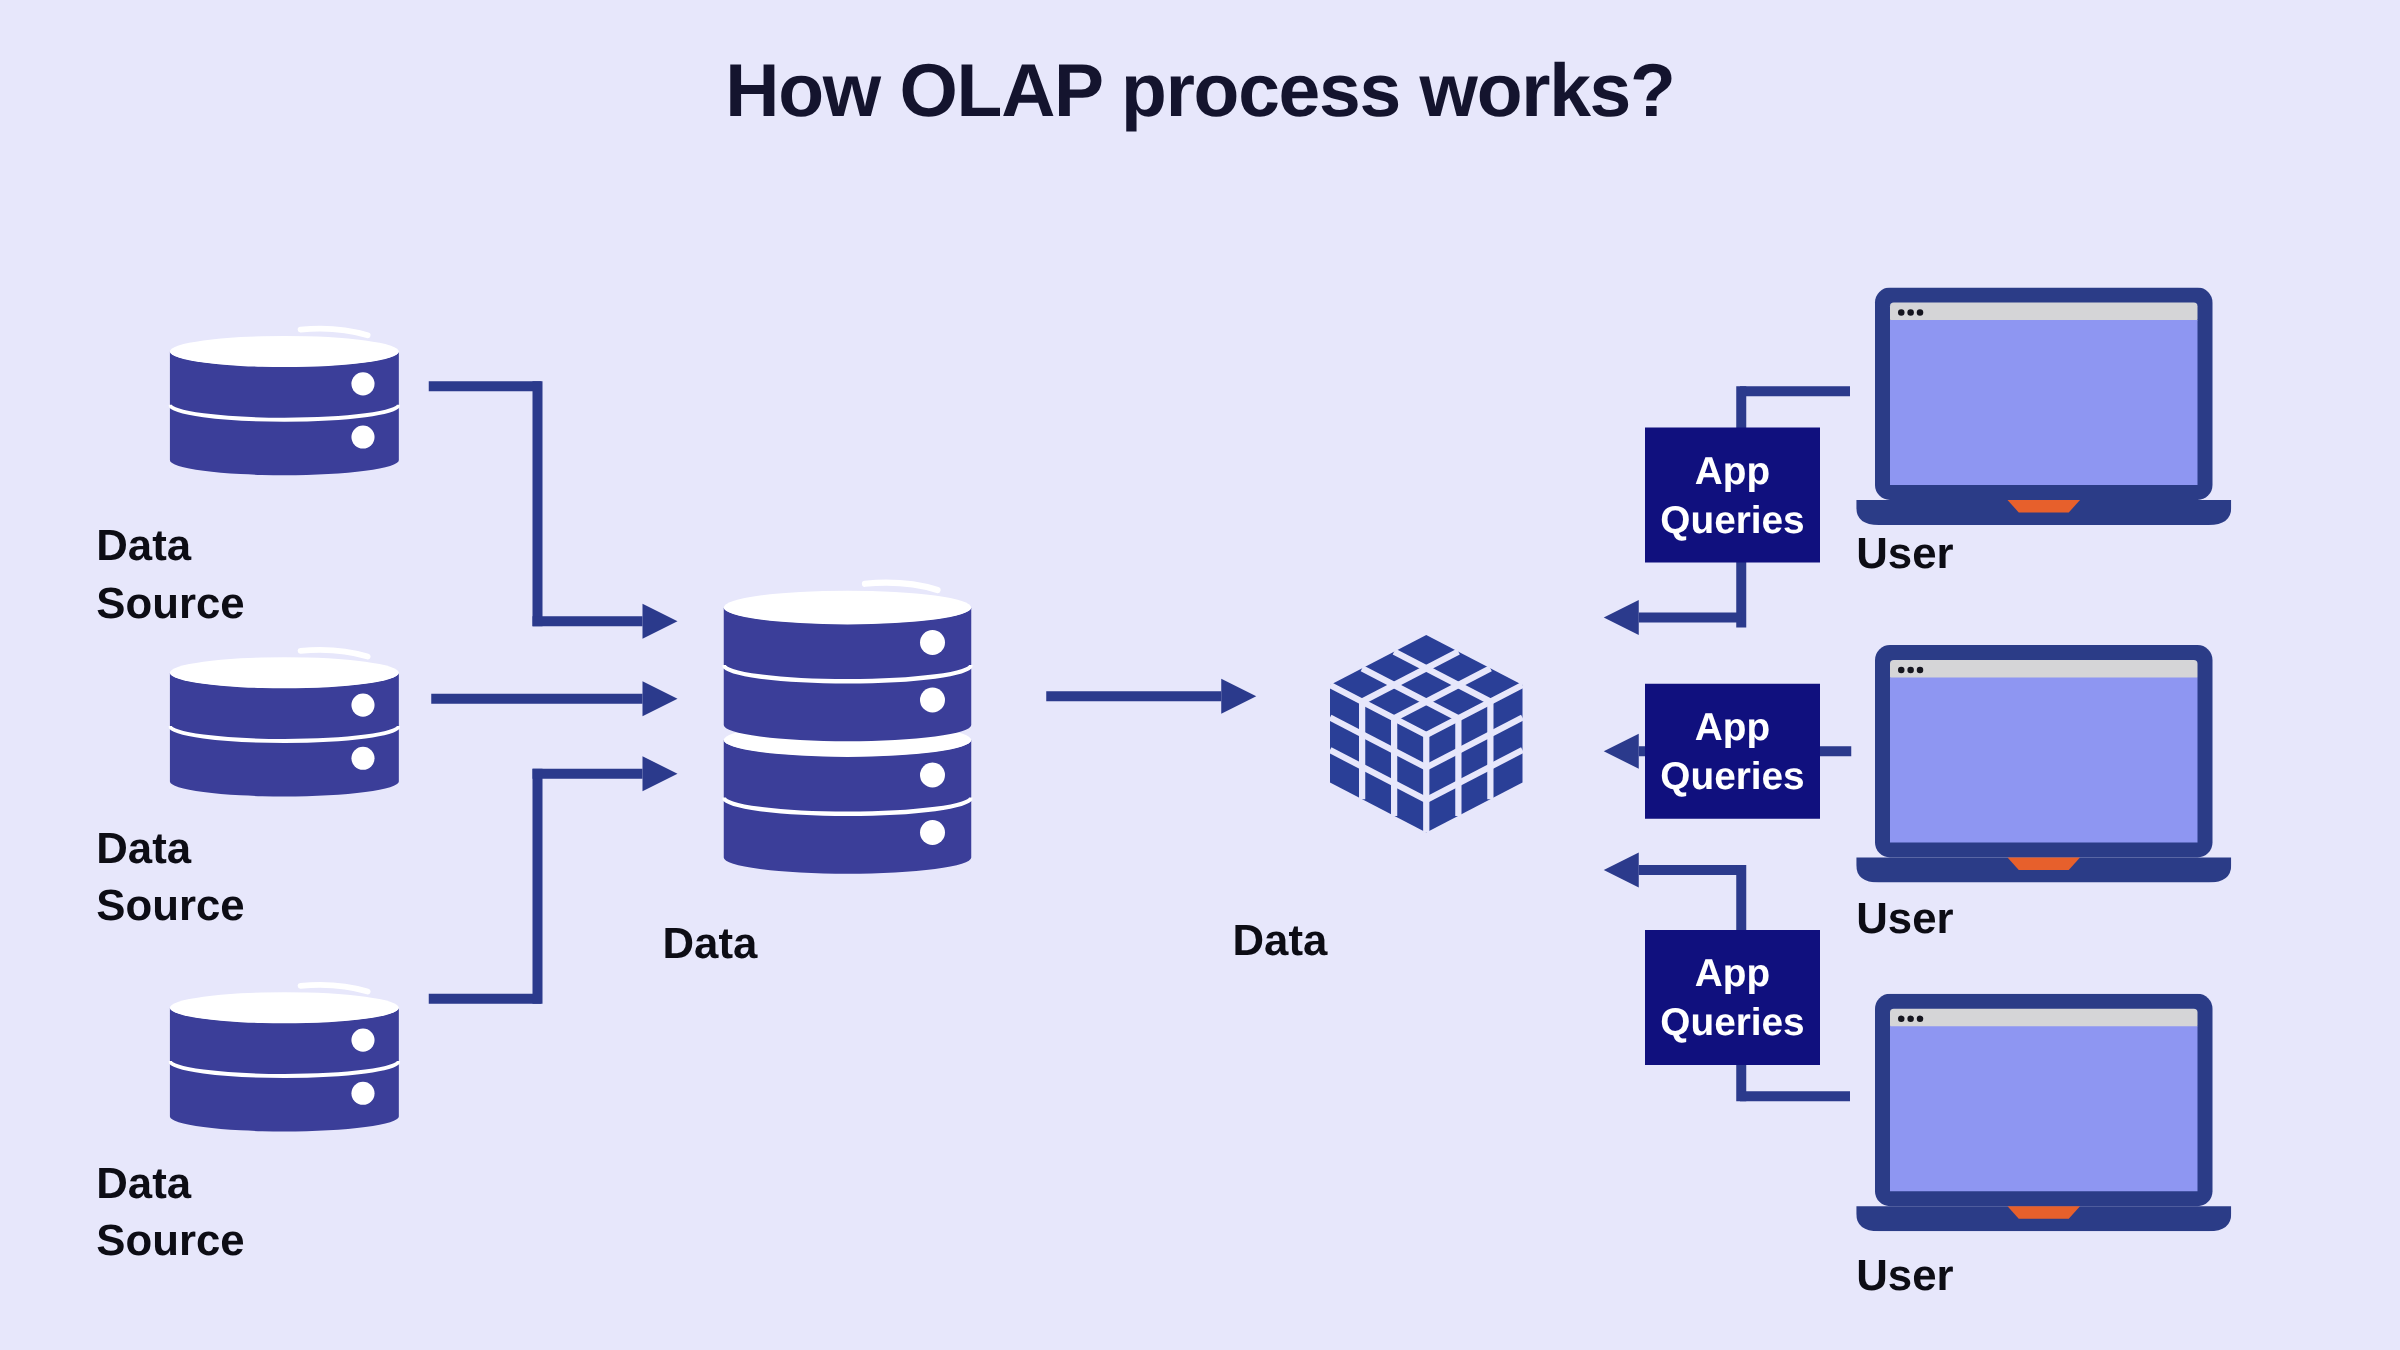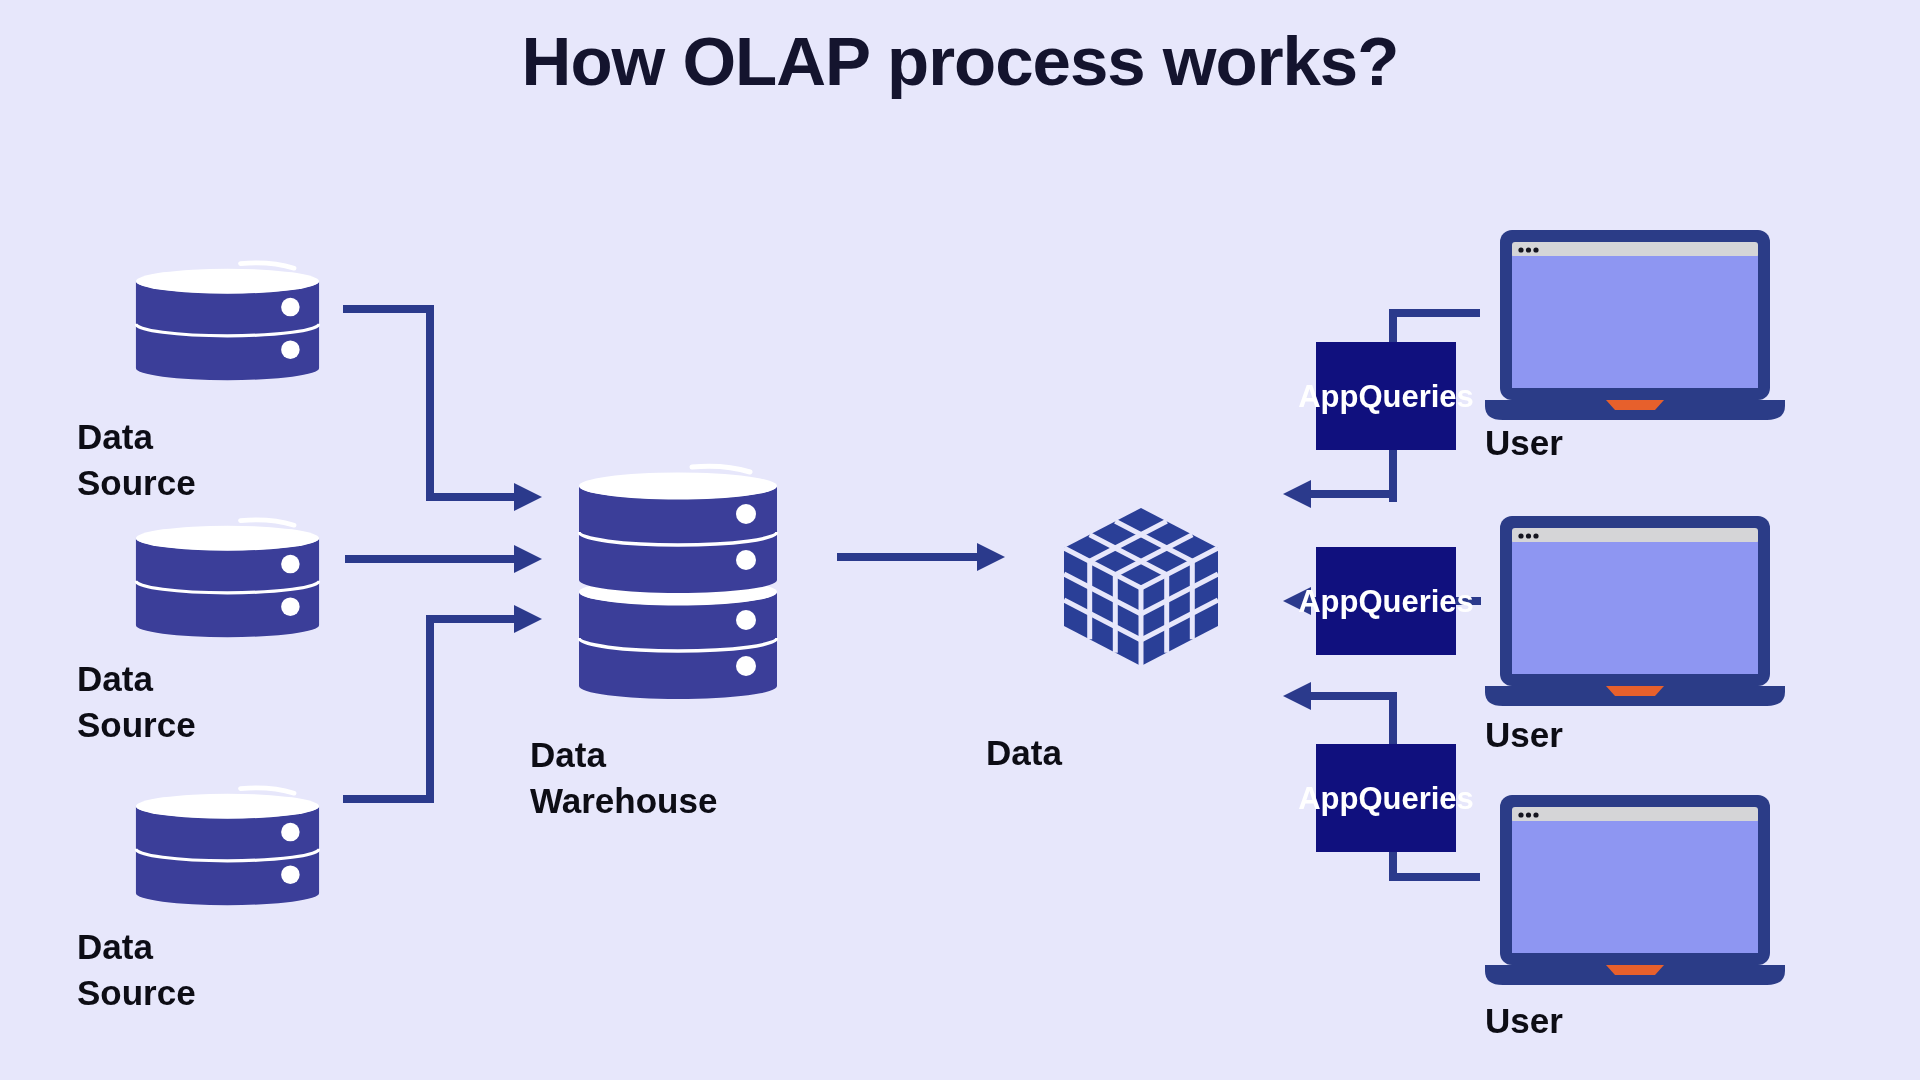--- a/index.html
+++ b/index.html
@@ -2,43 +2,43 @@
 <html><head>
 <meta charset="utf-8">
 <style>
   html,body{margin:0;padding:0;background:#E7E7FB;}
   .canvas{
     position:relative;width:1920px;height:1080px;overflow:hidden;
     background:#E7E7FB;font-family:"Liberation Sans",sans-serif;
   }
   
   .title{
-    position:absolute;top:22px;left:0;width:100%;text-align:center;
-    font-size:69px;font-weight:800;color:#14142E;letter-spacing:-1px;
+    position:absolute;top:38px;left:0;width:100%;text-align:center;
+    font-size:60px;font-weight:800;color:#14142E;letter-spacing:-1px;
   }
   
   .node-label{
     position:absolute;width:300px;text-align:left;
     font-size:35px;line-height:46px;font-weight:700;color:#0D0D15;
   }
   
   .db-icon{position:absolute;width:185px;z-index:2;}
   .db-icon svg{display:block;width:100%;}
   .warehouse{position:absolute;left:578px;top:462px;width:200px;height:232px;z-index:2;}
   .warehouse .unit{position:absolute;left:0;width:200px;}
   .warehouse .unit.lower{top:106px;}
   .warehouse .unit.upper{top:0;}
   .no-sparkle .sparkle{display:none;}
   .cube-icon{position:absolute;left:1062px;top:506px;width:158px;height:162px;z-index:2;}
   .laptop{position:absolute;width:300px;height:190px;z-index:2;}
   .laptop svg{display:block;width:100%;}
   
   .query-box{
     position:absolute;left:1316px;width:140px;height:108px;background:#10107E;
-    display:flex;align-items:center;justify-content:center;
+    display:flex;flex-direction:column;align-items:center;justify-content:center;
     z-index:3;color:#FFFFFF;font-size:31px;font-weight:700;line-height:39px;text-align:center;
   }
   
   .bar-h,.bar-v{position:absolute;background:#2B3A8C;z-index:1;}
   .bar-h{height:8px;}
   .bar-v{width:8px;}
   .arrow-r{position:absolute;width:0;height:0;z-index:1;
     border-top:14px solid transparent;border-bottom:14px solid transparent;
     border-left:28px solid #2B3A8C;}
   .arrow-l{position:absolute;width:0;height:0;z-index:1;
@@ -139,21 +139,20 @@
     <path class="sparkle" d="M114,-5 Q146,-8 172,0" fill="none" stroke="#FFFFFF" stroke-width="5" stroke-linecap="round"></path>
     <path d="M1,14 L1,108 A99,13 0 0 0 199,108 L199,14 A99,13 0 0 1 1,14 Z" fill="#3B3E99"></path>
     <ellipse cx="100" cy="14" rx="99" ry="13.5" fill="#FFFFFF"></ellipse>
     <path d="M1,60 A99,13 0 0 0 199,60" fill="none" stroke="#FFFFFF" stroke-width="3.5"></path>
     <circle cx="168" cy="42" r="10" fill="#FFFFFF"></circle>
     <circle cx="168" cy="88" r="10" fill="#FFFFFF"></circle>
   </svg></div>
   </div>
   <div class="node-label" style="left:530px;top:732px;">
     <div>Data</div>
-    <div>Warehouse</div>
   </div>
 
   <div class="cube-icon"><svg viewBox="0 0 158 162" width="158" height="162">
     <g fill="#2A3F97">
       <polygon points="79,2 156,42 79,82 2,42"></polygon>
       <polygon points="2,42 79,82 79,160 2,120"></polygon>
       <polygon points="156,42 79,82 79,160 156,120"></polygon>
     </g>
     <g stroke="#E7E7FB" stroke-width="5" fill="none">
       <polyline points="2,42 79,82 156,42"></polyline>

